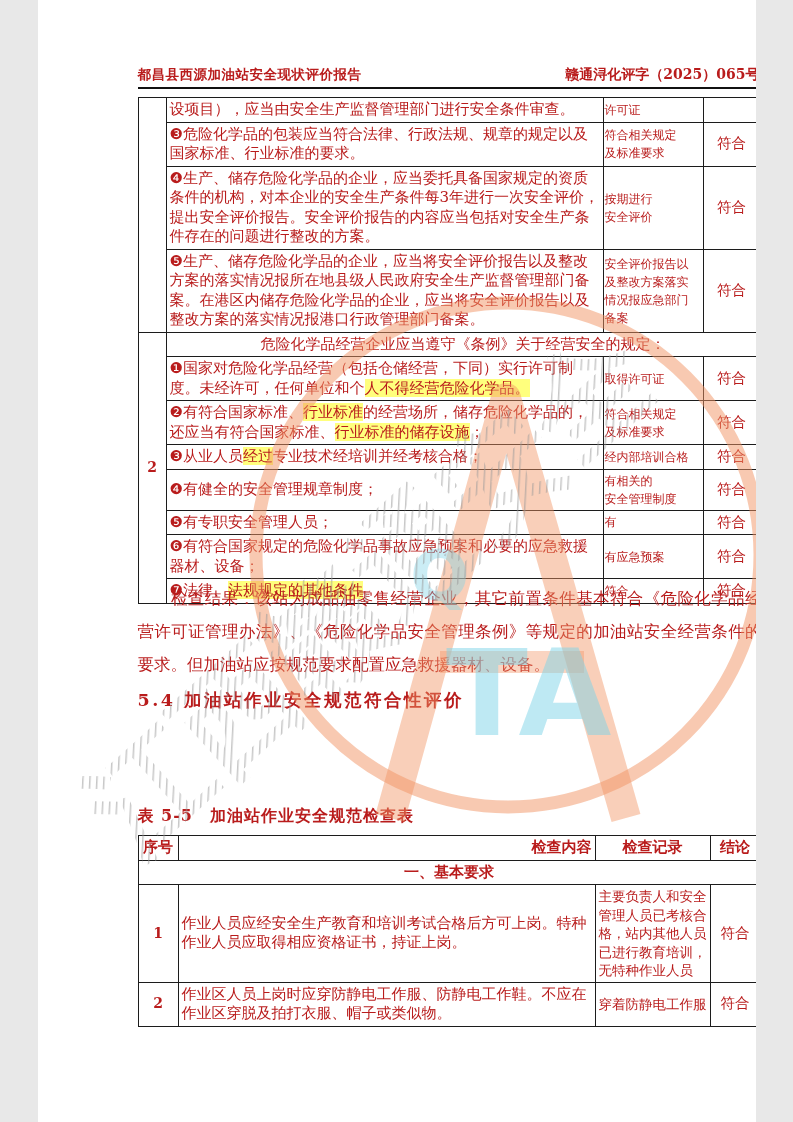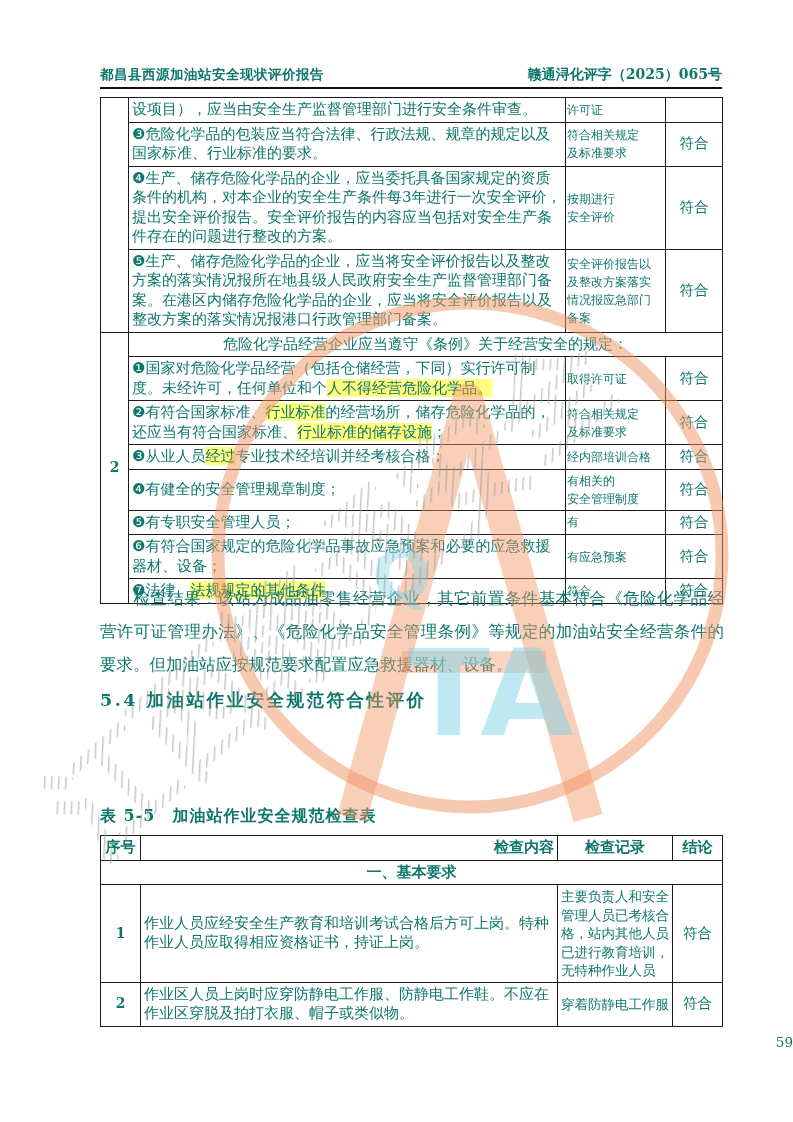--- a/index.html
+++ b/index.html
@@ -1,18 +1,18 @@
 <!DOCTYPE html>
 <html><head>
 <meta charset="utf-8">
 <style>
   html,body{margin:0;padding:0;background:#e8e8e8;}
   .page{
-    position:relative;width:793px;height:1122px;background:#ffffff;
-    font-family:"DejaVu Serif","Liberation Serif",serif;color:#0f766e;
+    position:relative;width:718px;height:1122px;background:#ffffff;
+    font-family:"DejaVu Serif","Liberation Serif",serif;color:#b91c1c;
     overflow:hidden;margin:0 auto;
   }
   
   .hdr{position:absolute;left:100px;top:60px;width:622px;height:24px;
        border-bottom:2px solid #111;display:flex;justify-content:space-between;
        align-items:flex-end;padding-bottom:3px;}
   .hdr-left{font-size:13.5px;font-weight:bold;letter-spacing:.5px;}
   .hdr-right{font-size:14px;font-weight:bold;}
   
   table{border-collapse:collapse;table-layout:fixed;}

